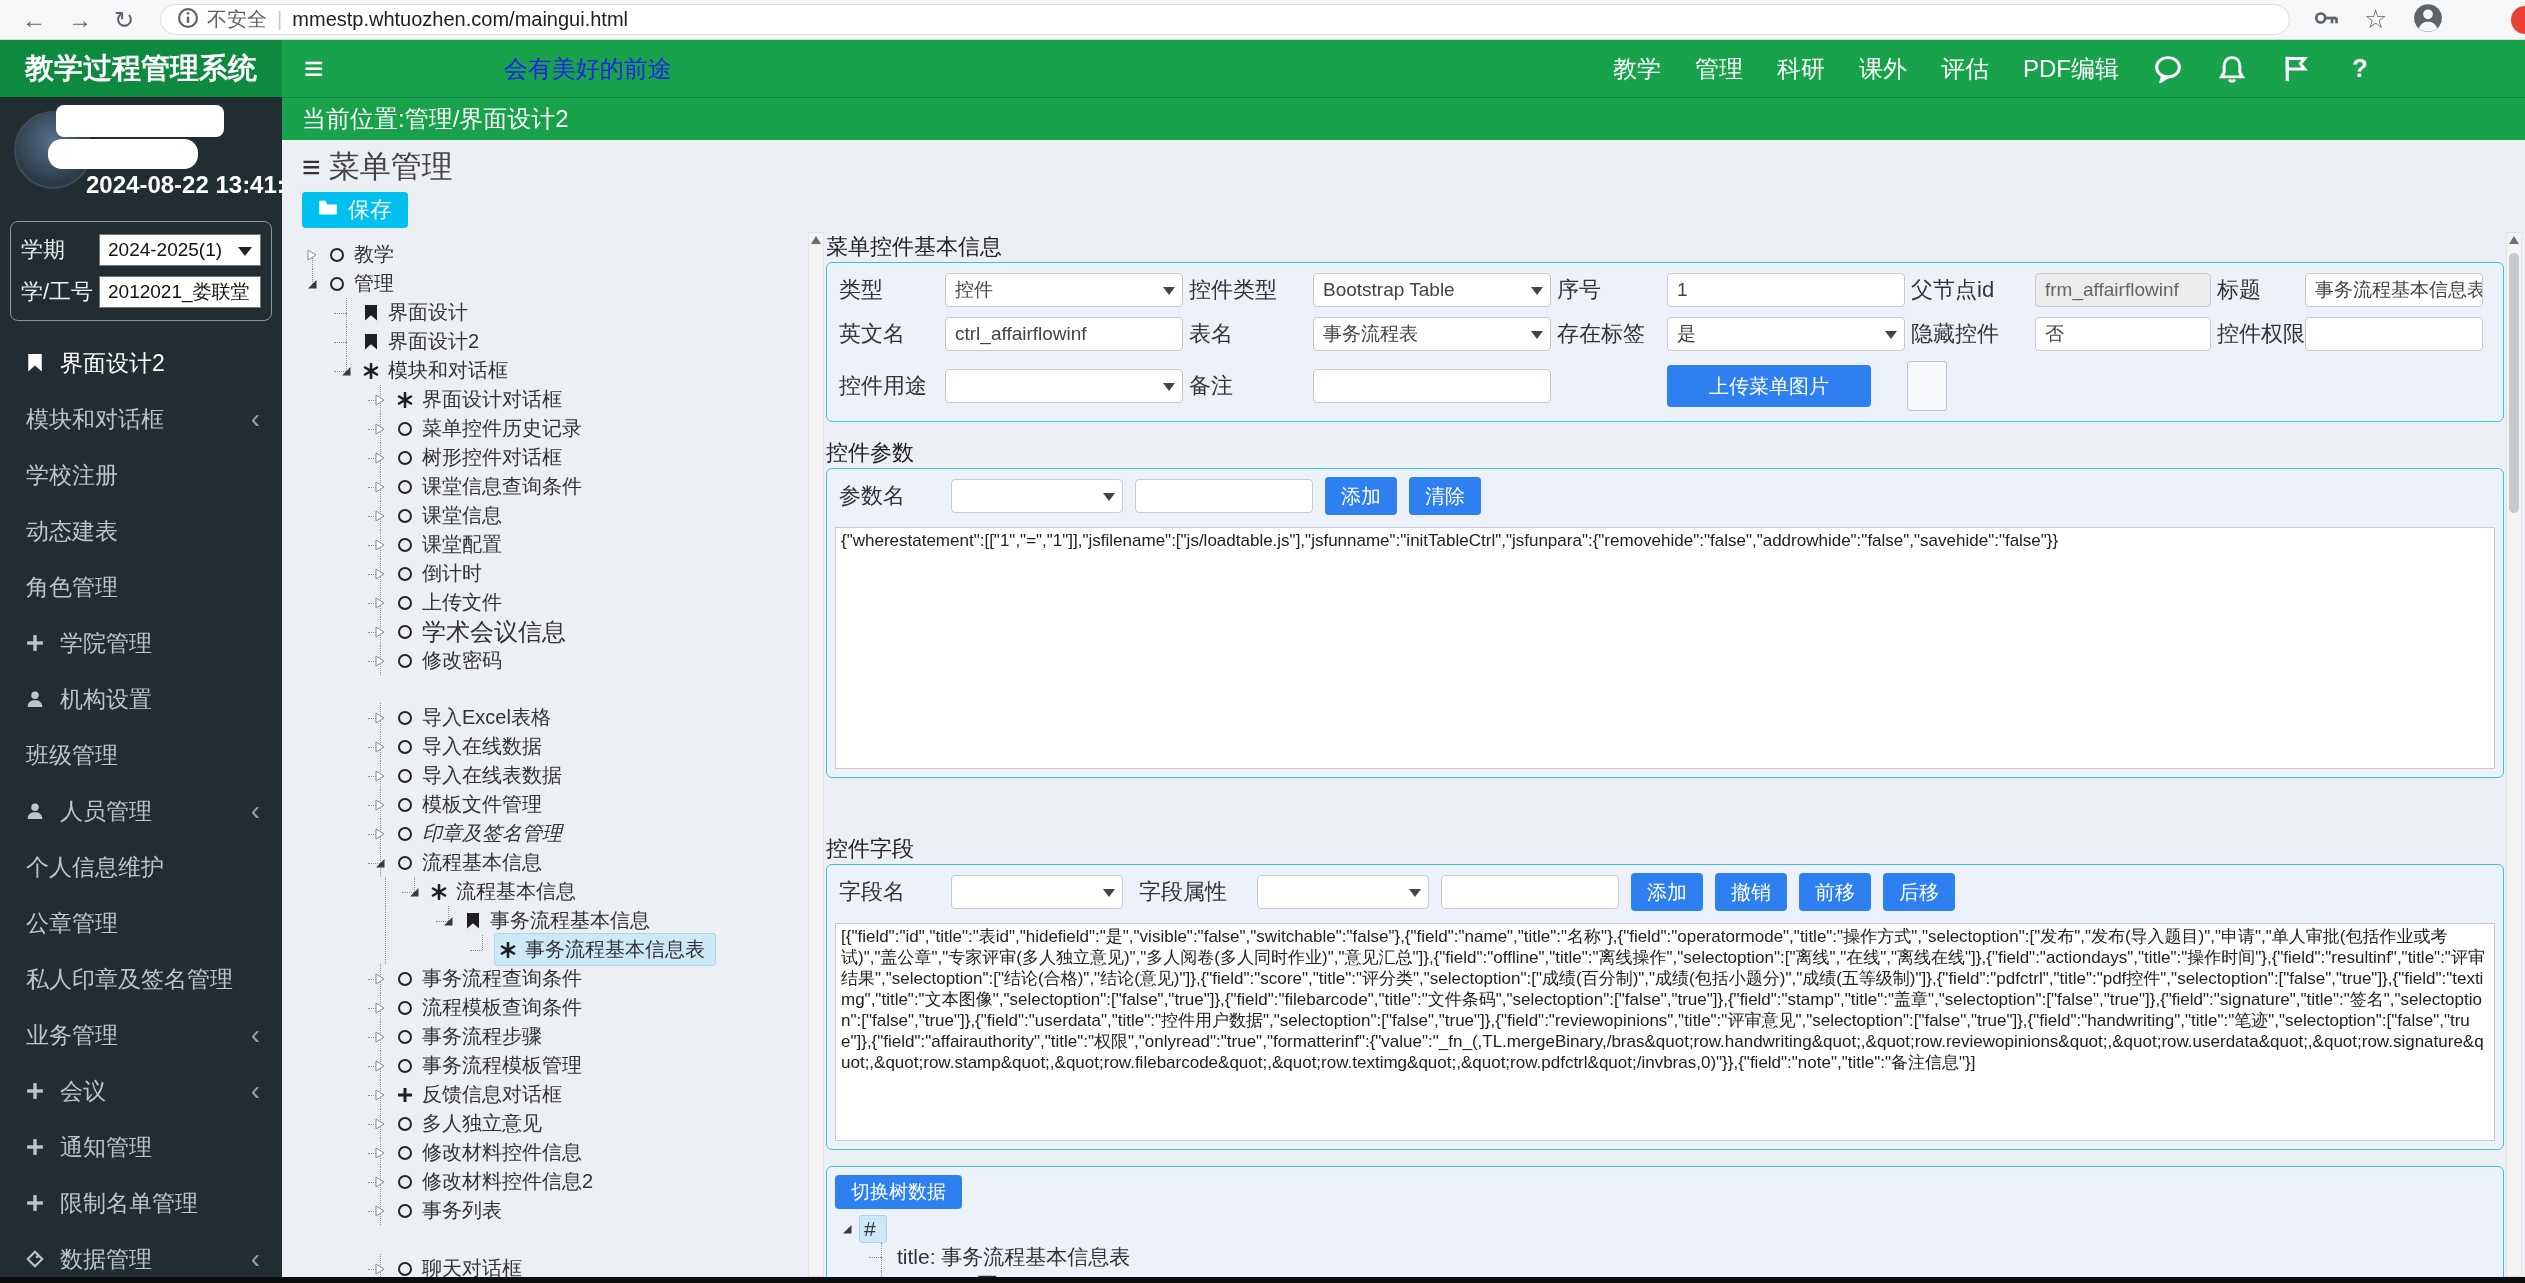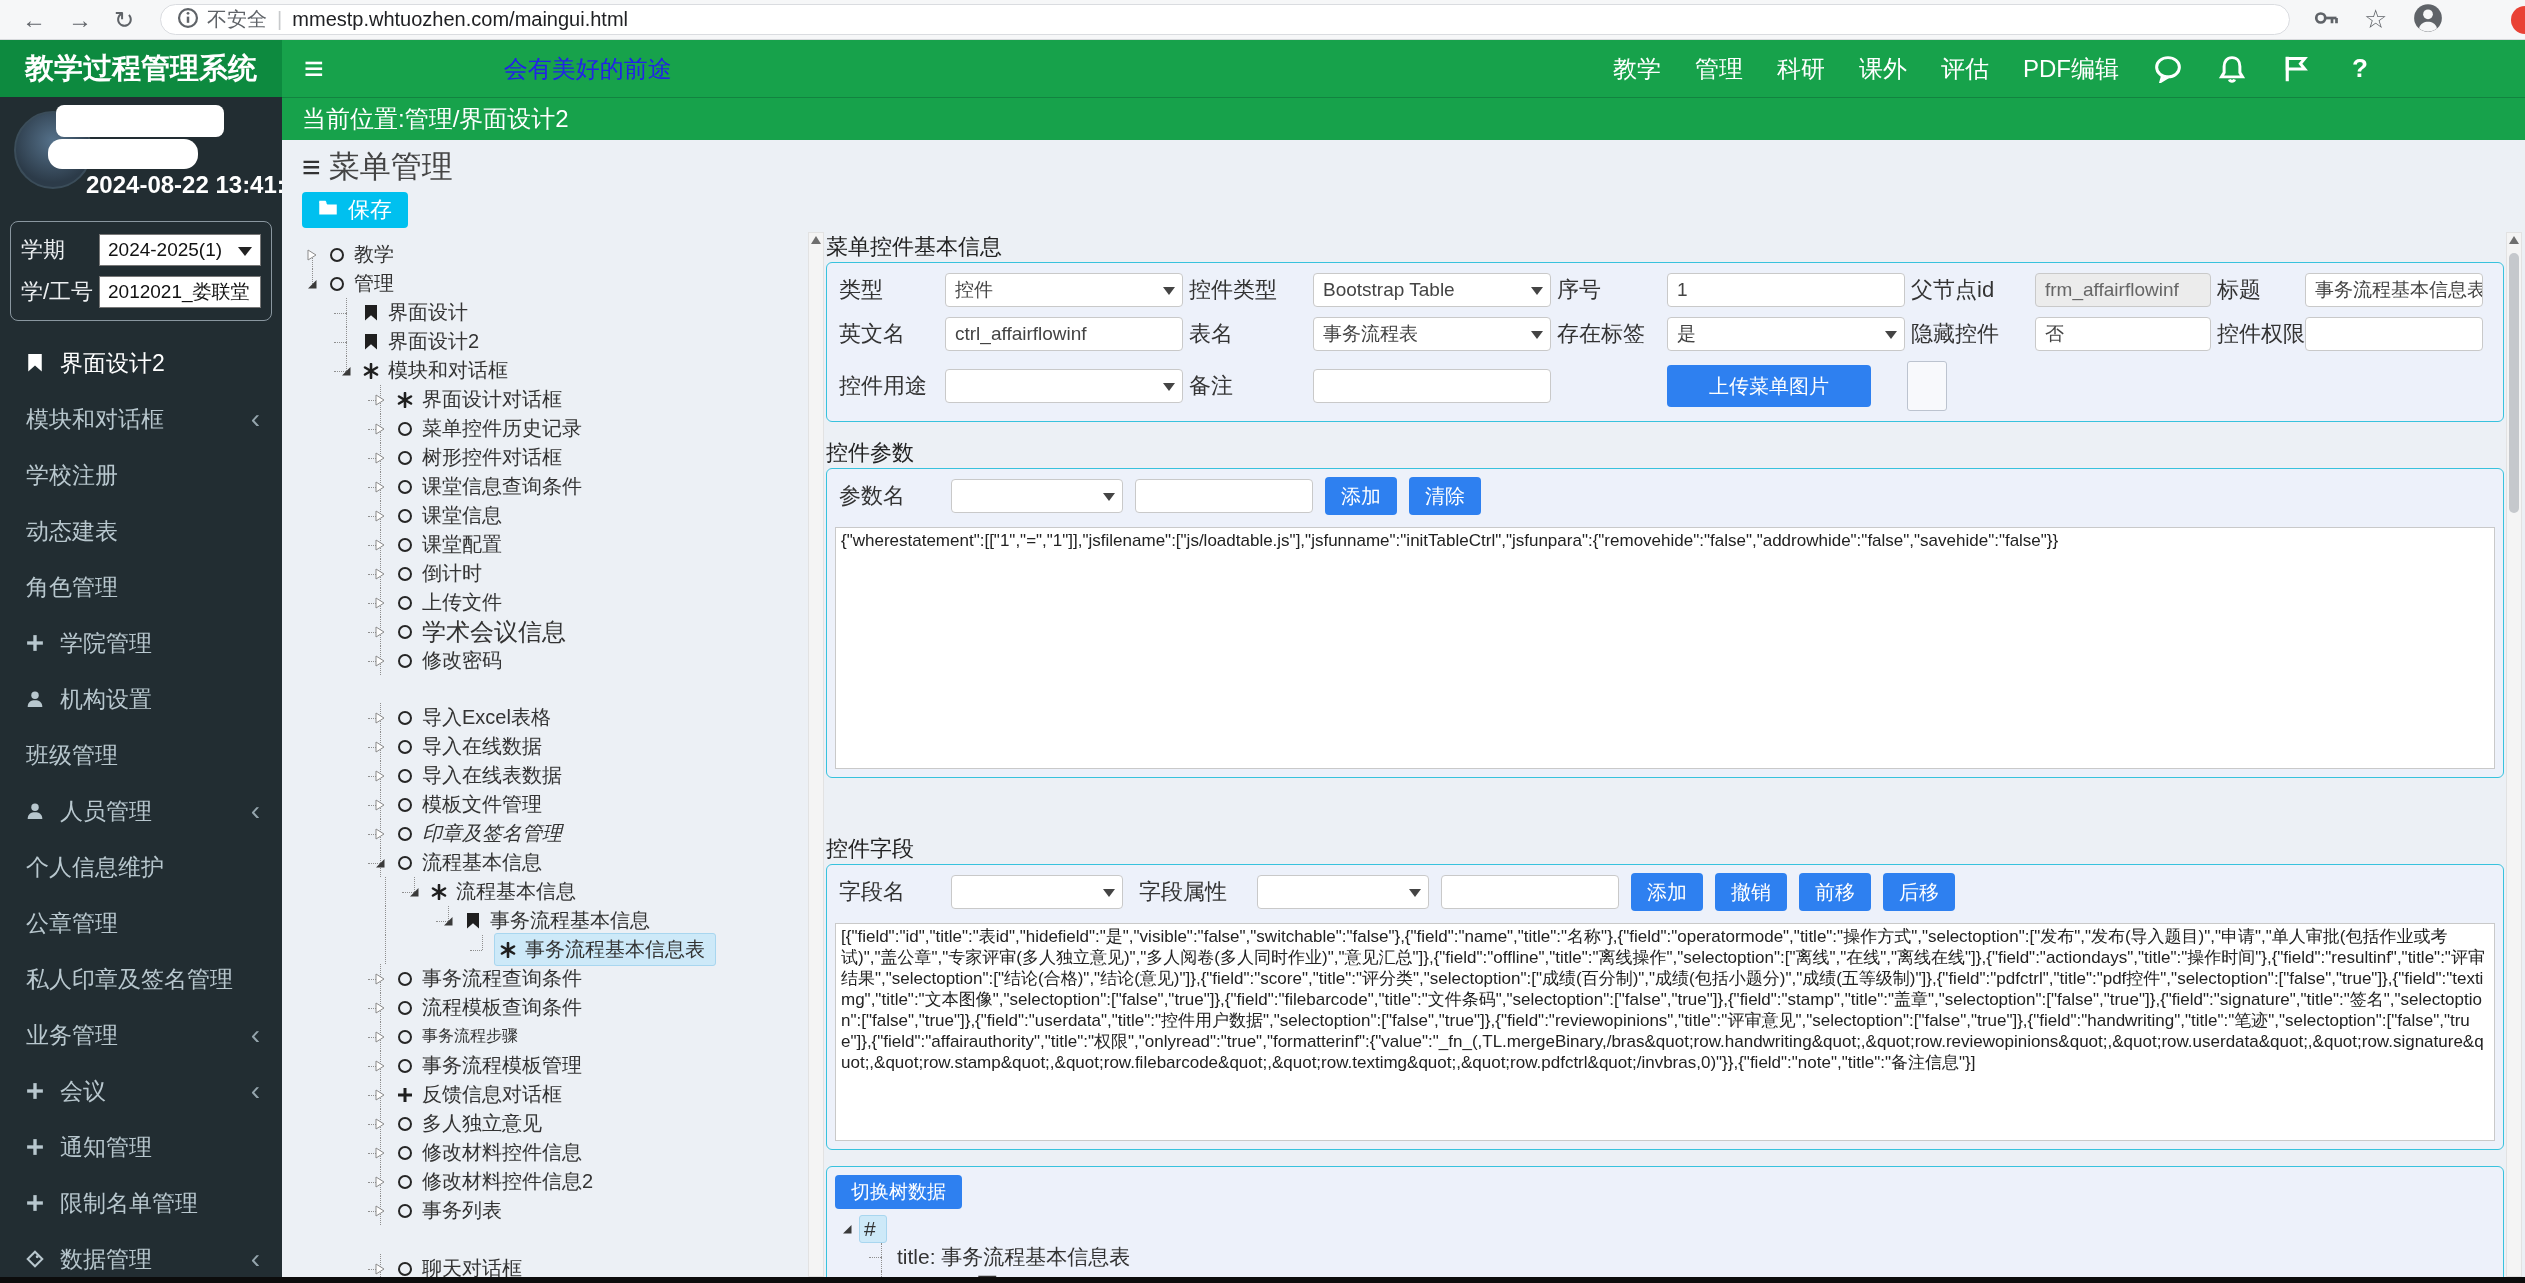--- a/index.html
+++ b/index.html
@@ -803,21 +803,21 @@
             <span class="vb"></span>
             <span class="hs"></span>
             <svg width="11" height="12" viewBox="0 0 11 12" xmlns="http://www.w3.org/2000/svg">
               <path d="M1.5 1 L9.5 6 L1.5 11 Z" fill="#fdfdfd" stroke="#8b8b8b" stroke-width="1"></path>
             </svg>
           </span>
           <span class="tinner">
             <span class="ticon">
               <span class="t-circle"></span>
             </span>
-            <span class="tlabel" style="font-size: 16px;">事务流程步骤</span>
+            <span class="tlabel" style="font-size: 20px;">事务流程步骤</span>
           </span>
         </div>
         <div class="trow" style="height: 29px;">
           <span class="tcell" style="height: 29px;"></span>
           <span class="tcell" style="height: 29px;"></span>
           <span class="tcell exp" style="height: 29px;">
             <span class="vt"></span>
             <span class="vb"></span>
             <span class="hs"></span>
             <svg width="11" height="12" viewBox="0 0 11 12" xmlns="http://www.w3.org/2000/svg">

